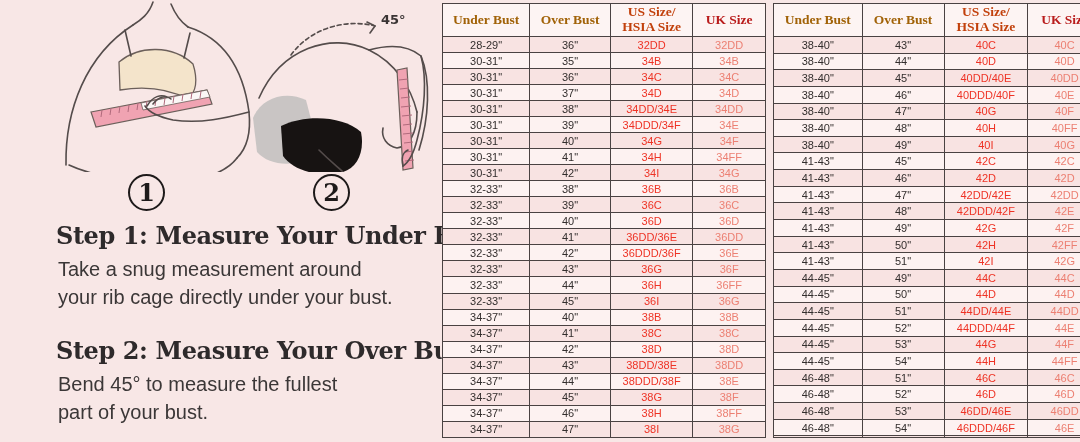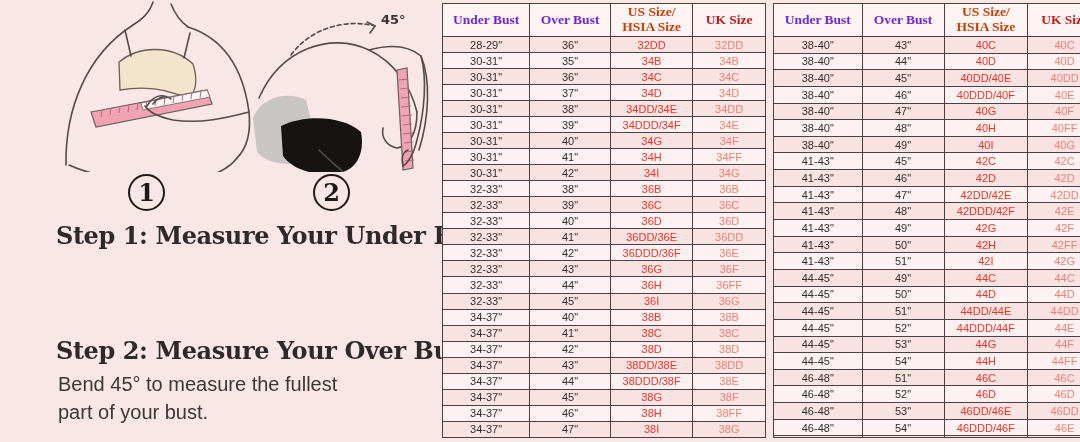--- a/index.html
+++ b/index.html
@@ -42,21 +42,21 @@
     width:100%; height:100%; border-collapse:collapse; table-layout:fixed;
     background:#fdf2f1;
   }
   .size-table th, .size-table td {
     border:1px solid #4a4242; text-align:center; vertical-align:middle;
     padding:0; overflow:hidden;
   }
   .size-table th {
     height:33px; background:#fdf4f3;
     font-family:"Liberation Serif", serif; font-weight:bold; font-size:13.5px;
-    line-height:1.1; white-space:pre-line; color:#6d28d9;
+    line-height:1.1; white-space:pre-line; color:#a16207;
   }
   .size-table td { font-size:11px; color:#332e2d; }
   .size-table tbody tr:nth-child(odd) td { background:#f8e3e2; }
   .size-table tbody tr:nth-child(even) td { background:#fdf2f1; }
   .size-table th.col-2 { color:#c2410c; }
   .size-table th.col-3 { color:#b91c1c; }
   .size-table td.col-2 { color:#ee3325; }
   .size-table td.col-3 { color:#ec8073; }
 
   
@@ -109,20 +109,22 @@
   </svg>
 
   <div class="circle-num n1">
     <span>1</span>
   </div>
   <div class="circle-num n2">
     <span>2</span>
   </div>
 
   <div class="step-title s1">Step 1: Measure Your Under Bust</div>
+  <div class="step-body b1">Take a snug measurement around
+your rib cage directly under your bust.</div>
   <div class="step-title s2">Step 2: Measure Your Over Bust</div>
   <div class="step-body b2">Bend 45° to measure the fullest
 part of your bust.</div>
 
   <div id="table1" class="table-wrap">
       <table class="size-table">
         <colgroup>
           <col style="width: 27%;">
           <col style="width: 25%;">
           <col style="width: 25.5%;">

